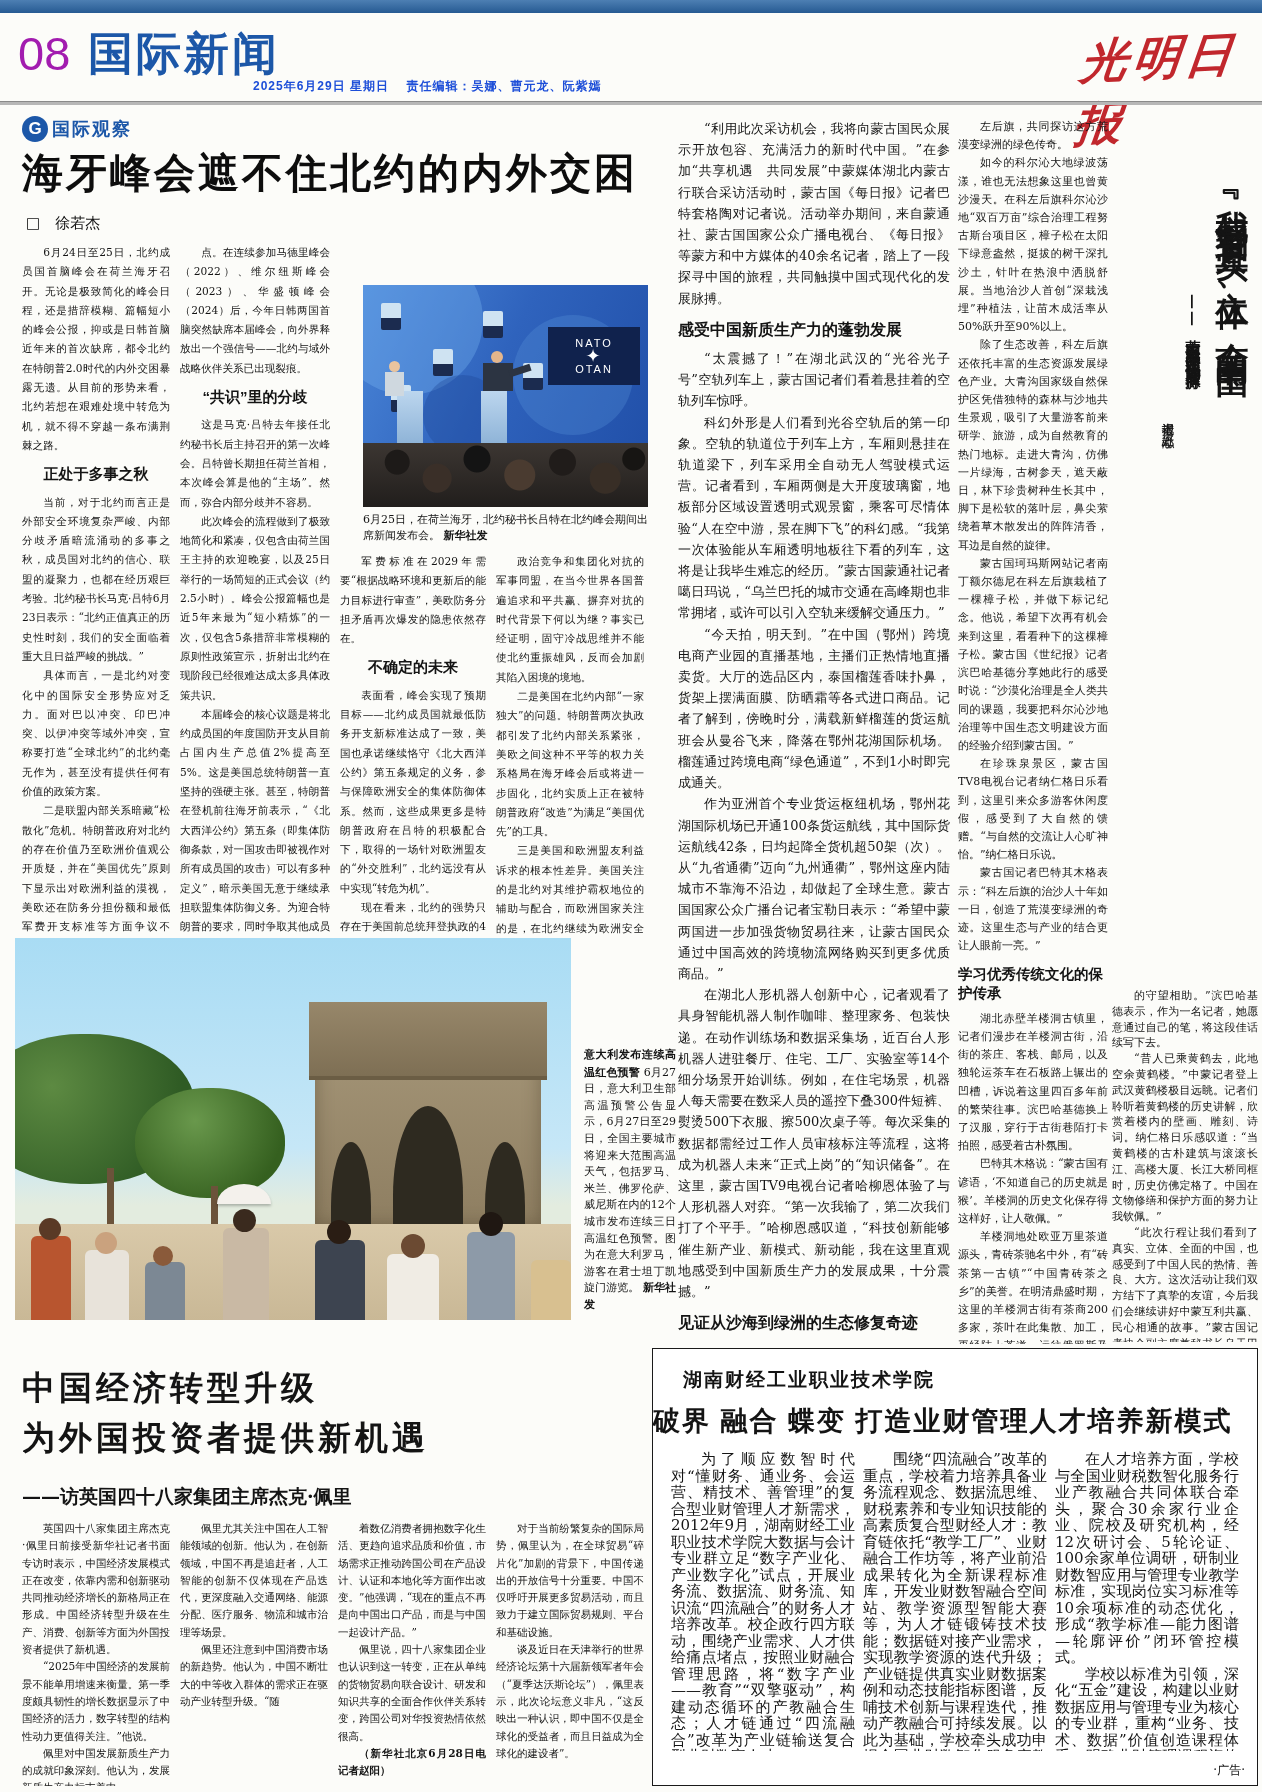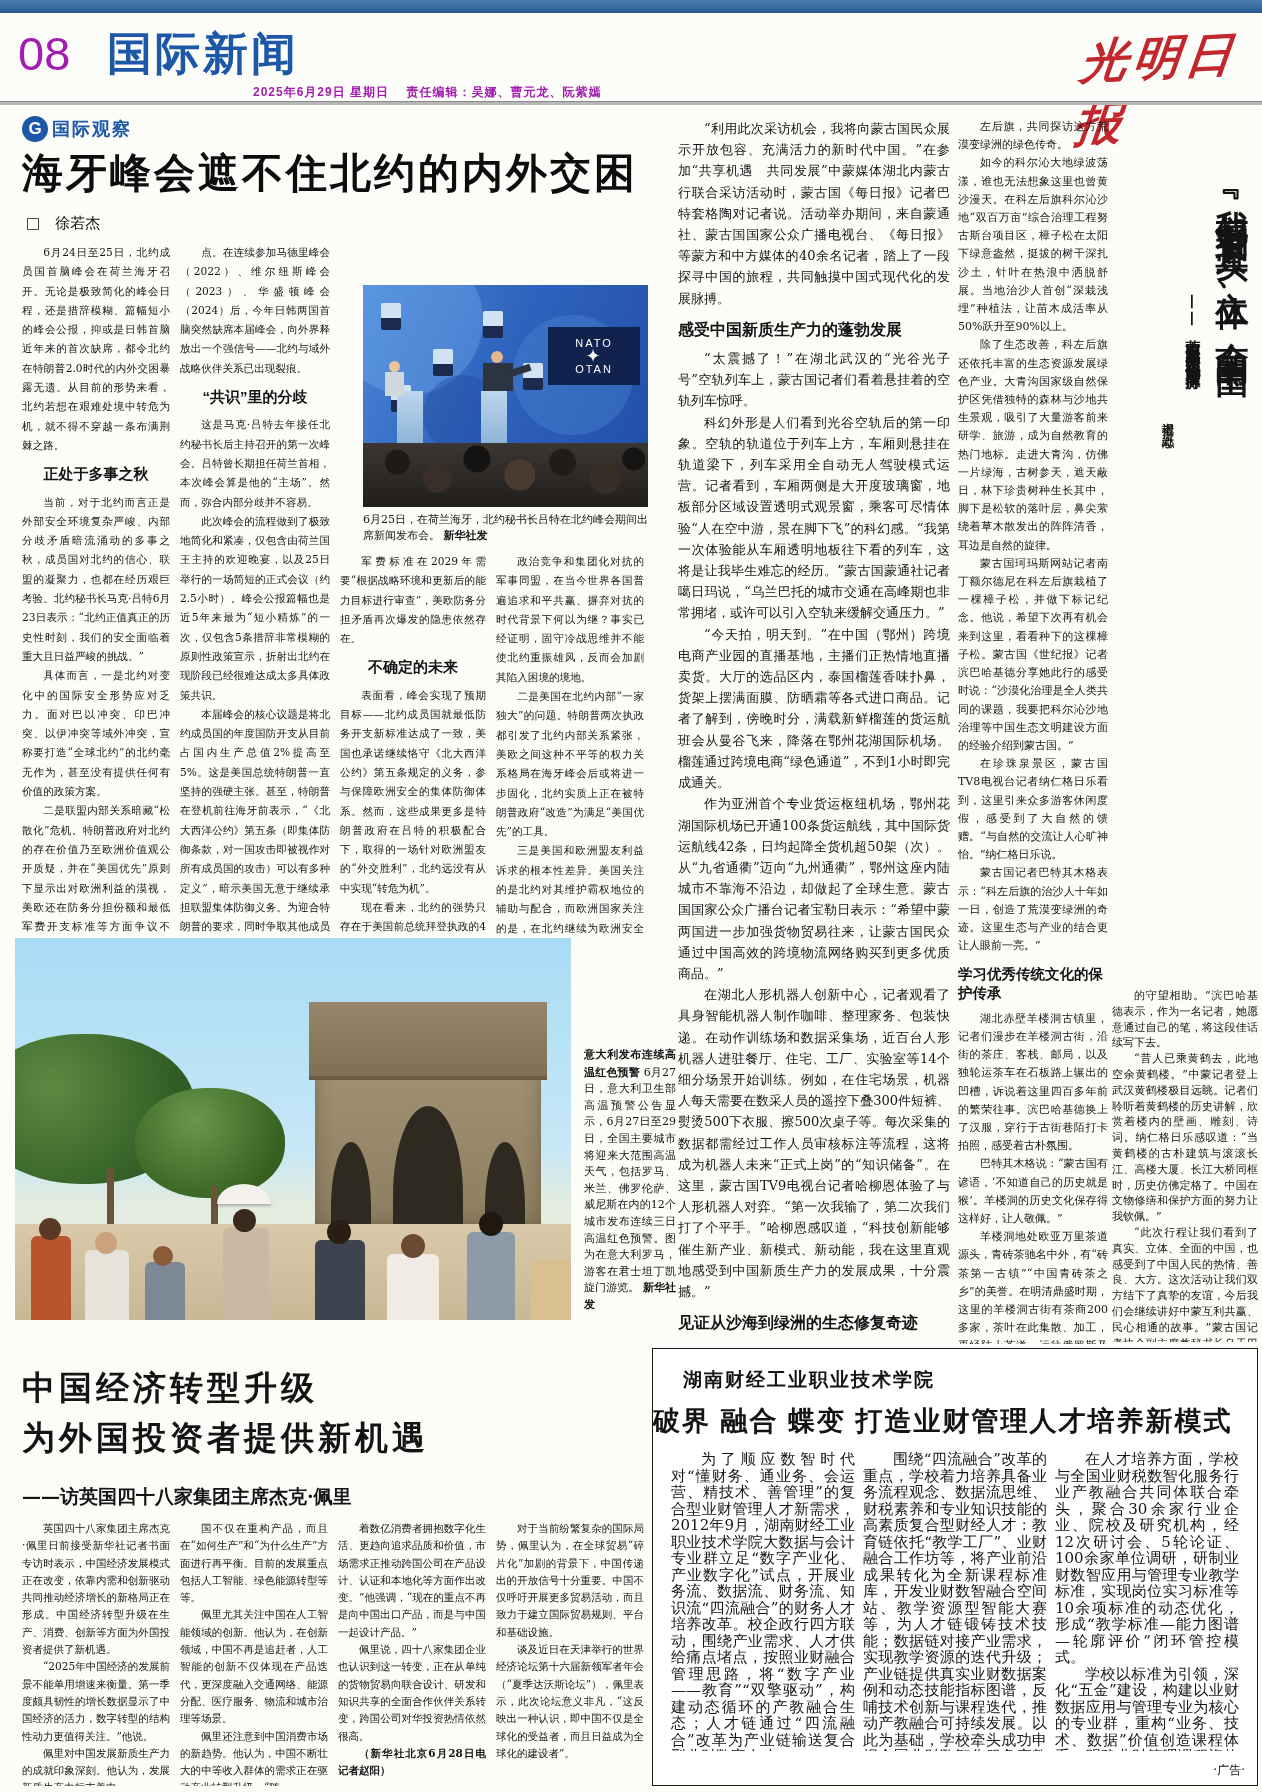--- a/index.html
+++ b/index.html
@@ -3,22 +3,22 @@
 <meta charset="utf-8">
 <style>
   html,body{margin:0;padding:0;}
   .page{position:relative;width:1262px;height:1792px;background:#fcfcf9;overflow:hidden;
         font-family:"DejaVu Serif","Liberation Serif",serif;color:#141414;}
   .topbar{position:absolute;left:0;top:0;width:1262px;height:13px;
           background:linear-gradient(#4d7fb3,#265a92);}
   .header-rule{position:absolute;left:0;top:101px;width:1262px;height:3px;background:#b7b7b7;border-top:1px solid #8a8a8a;}
   .pageno{position:absolute;left:18px;top:26px;font-size:47px;font-family:Liberation Sans, sans-serif;color:#a21caf;font-weight:400;}
   .section-title{position:absolute;left:88px;top:24px;font-size:45px;font-weight:900;color:#1c57a8;
-                 font-family:"Liberation Sans",sans-serif;letter-spacing:3px;margin-left:19px;}
-  .dateline{position:absolute;left:253px;top:84px;font-size:12px;font-weight:bold;color:#a21caf;
+                 font-family:"Liberation Sans",sans-serif;letter-spacing:3px;}
+  .dateline{position:absolute;left:253px;top:78px;font-size:12px;font-weight:bold;color:#1d4ed8;
             font-family:"Liberation Sans",sans-serif;letter-spacing:1px;}
   .masthead{position:absolute;left:1078px;top:26px;font-size:47px;font-weight:900;color:#c1272d;
             transform:skewX(-9deg) rotate(-3deg);letter-spacing:5px;font-style:italic;}
   .badge{position:absolute;left:22px;top:116px;display:flex;align-items:center;font-family:"Liberation Sans",sans-serif;}
   .badge .g{width:26px;height:26px;border-radius:50%;background:#1c57a8;color:#fff;font-weight:bold;
             font-size:17px;display:flex;align-items:center;justify-content:center;margin-right:4px;}
   .badge .t{font-size:18px;font-weight:bold;color:#1c57a8;letter-spacing:2px;}
   .nato-headline{position:absolute;left:22px;top:146px;width:626px;font-size:41px;font-weight:900;
                  letter-spacing:3px;color:#0d0d0d;}
   .nato-author{position:absolute;left:26px;top:214px;font-size:15px;}
@@ -241,21 +241,20 @@
 
   <div class="iv-h1">中国经济转型升级</div>
   <div class="iv-h2">为外国投资者提供新机遇</div>
   <div class="iv-st">——访英国四十八家集团主席杰克·佩里</div>
   <div class="col ic ic1">
       <p class="bp">英国四十八家集团主席杰克·佩里日前接受新华社记者书面专访时表示，中国经济发展模式正在改变，依靠内需和创新驱动共同推动经济增长的新格局正在形成。中国经济转型升级在生产、消费、创新等方面为外国投资者提供了新机遇。</p>
       <p class="bp">“2025年中国经济的发展前景不能单用增速来衡量。第一季度颇具韧性的增长数据显示了中国经济的活力，数字转型的结构性动力更值得关注。”他说。</p>
       <p class="bp">佩里对中国发展新质生产力的成就印象深刻。他认为，发展新质生产力标志着中</p>
     </div>
   <div class="col ic ic2">
-      <p class="bp">国不仅在重构产品，而且在“如何生产”和“为什么生产”方面进行再平衡。目前的发展重点包括人工智能、绿色能源转型等等。</p>
       <p class="bp">佩里尤其关注中国在人工智能领域的创新。他认为，在创新领域，中国不再是追赶者，人工智能的创新不仅体现在产品迭代，更深度融入交通网络、能源分配、医疗服务、物流和城市治理等场景。</p>
       <p class="bp">佩里还注意到中国消费市场的新趋势。他认为，中国不断壮大的中等收入群体的需求正在驱动产业转型升级。“随</p>
     </div>
   <div class="col ic ic3">
       <p class="bp">着数亿消费者拥抱数字化生活、更趋向追求品质和价值，市场需求正推动跨国公司在产品设计、认证和本地化等方面作出改变。”他强调，“现在的重点不再是向中国出口产品，而是与中国一起设计产品。”</p>
       <p class="bp">佩里说，四十八家集团企业也认识到这一转变，正在从单纯的货物贸易向联合设计、研发和知识共享的全面合作伙伴关系转变，跨国公司对华投资热情依然很高。</p>
       <p class="bp be">（新华社北京6月28日电　记者赵阳）</p>
     </div>
   <div class="col ic ic4">
       <p class="bp">对于当前纷繁复杂的国际局势，佩里认为，在全球贸易“碎片化”加剧的背景下，中国传递出的开放信号十分重要。中国不仅呼吁开展更多贸易活动，而且致力于建立国际贸易规则、平台和基础设施。</p>

